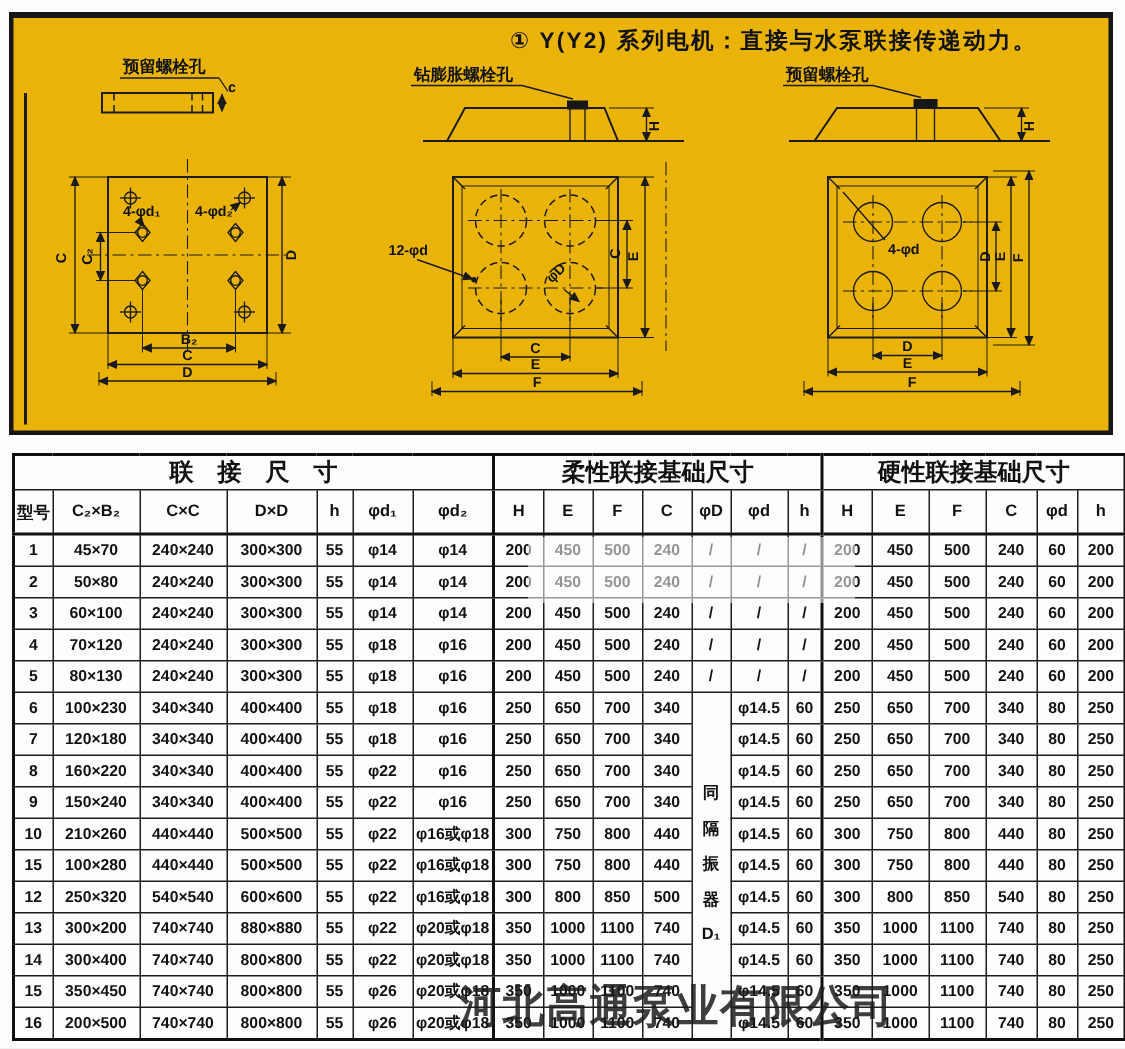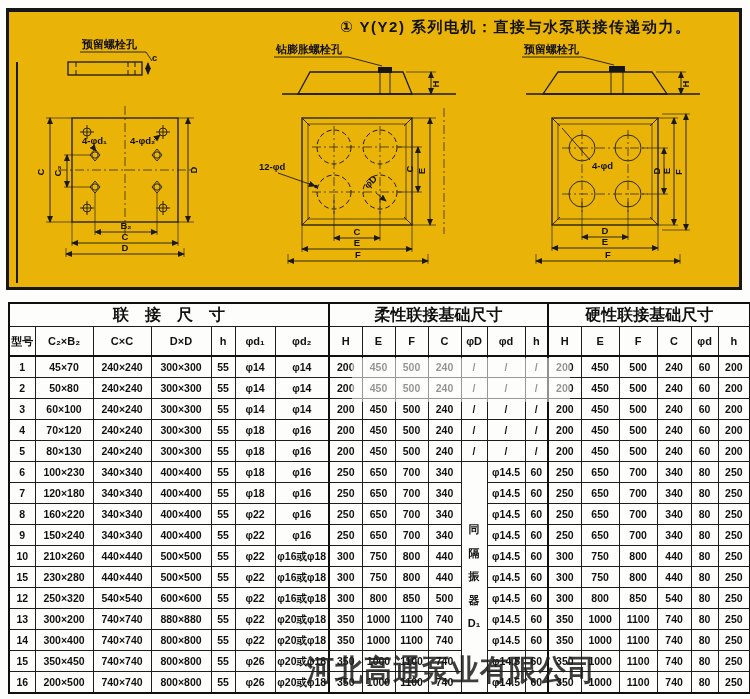--- a/index.html
+++ b/index.html
@@ -577,21 +577,21 @@
             <td>60</td>
             <td class="gsep">300</td>
             <td>750</td>
             <td>800</td>
             <td>440</td>
             <td>80</td>
             <td>250</td>
           </tr>
           <tr>
             <td>15</td>
-            <td>230×280</td>
+            <td>100×280</td>
             <td>440×440</td>
             <td>500×500</td>
             <td>55</td>
             <td>φ22</td>
             <td>φ16或φ18</td>
             <td class="gsep">300</td>
             <td>750</td>
             <td>800</td>
             <td>440</td>
             <td>φ14.5</td>

